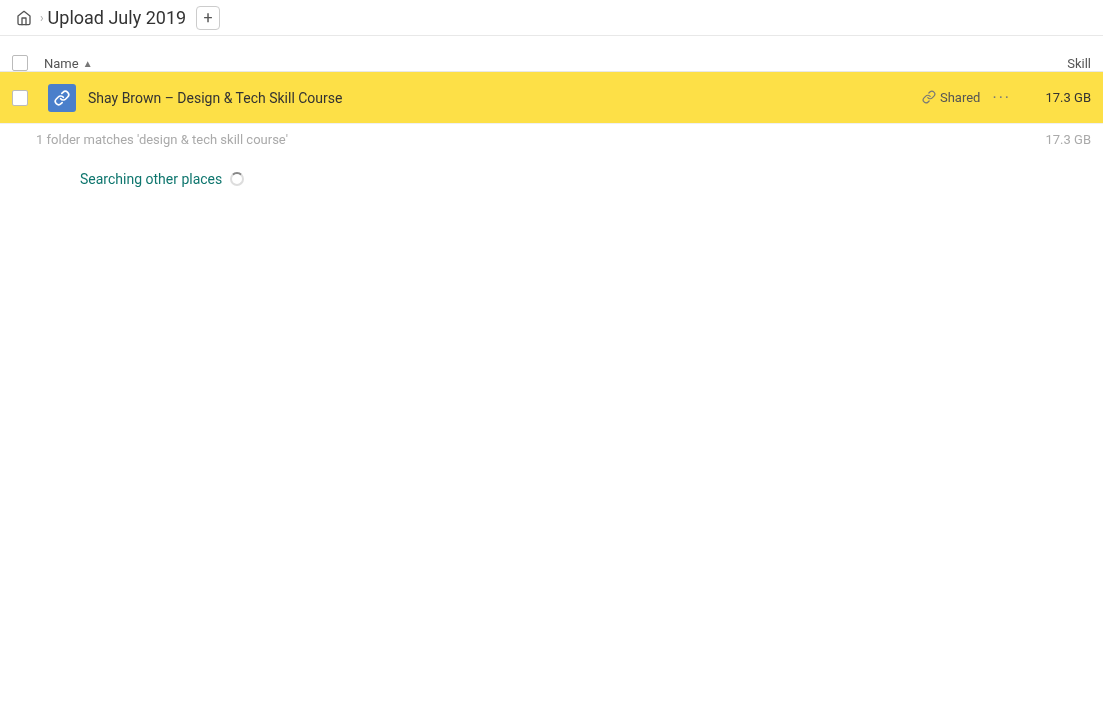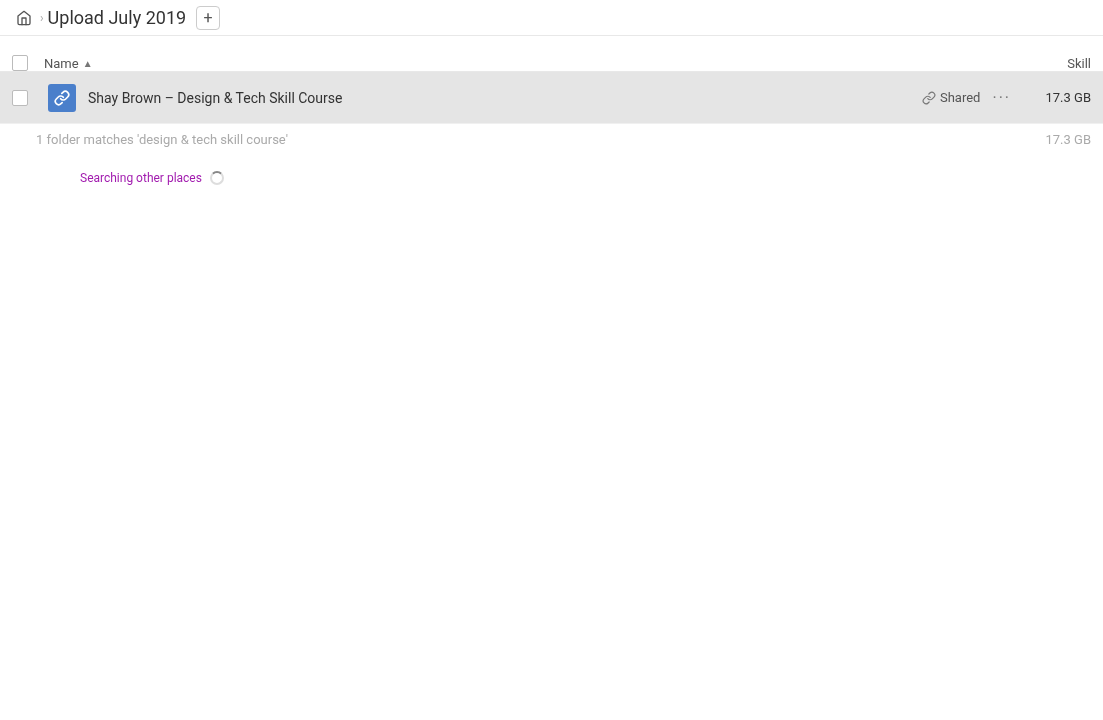--- a/index.html
+++ b/index.html
@@ -111,21 +111,21 @@
       font-size: 13px;
     }
 
     
     .file-row {
       display: flex;
       align-items: center;
       padding: 0 12px;
       height: 52px;
       border-bottom: 1px solid #f0f0f0;
-      background: #e5e5e5;
+      background: #fde047;
     }
 
     .file-checkbox-col {
       width: 32px;
       display: flex;
       align-items: center;
     }
 
     .file-icon-col {
       width: 36px;
@@ -158,21 +158,20 @@
     }
 
     .file-actions {
       display: flex;
       align-items: center;
       gap: 12px;
     }
 
     .shared-badge {
       display: flex;
-      align-items: center;
       gap: 4px;
       color: #555;
       font-size: 13px;
     }
 
     .more-btn {
       color: #777;
       font-size: 16px;
       letter-spacing: 2px;
       cursor: pointer;
@@ -207,22 +206,22 @@
 
     
     .searching-section {
       padding: 16px 12px 16px 80px;
       display: flex;
       align-items: center;
       gap: 8px;
     }
 
     .searching-label {
-      font-size: 12px;
-      color: #a21caf;
+      font-size: 14px;
+      color: #0f766e;
     }
 
     .spinner {
       width: 14px;
       height: 14px;
       border: 2px solid #ddd;
       border-top-color: #888;
       border-radius: 50%;
       animation: spin 0.8s linear infinite;
     }

